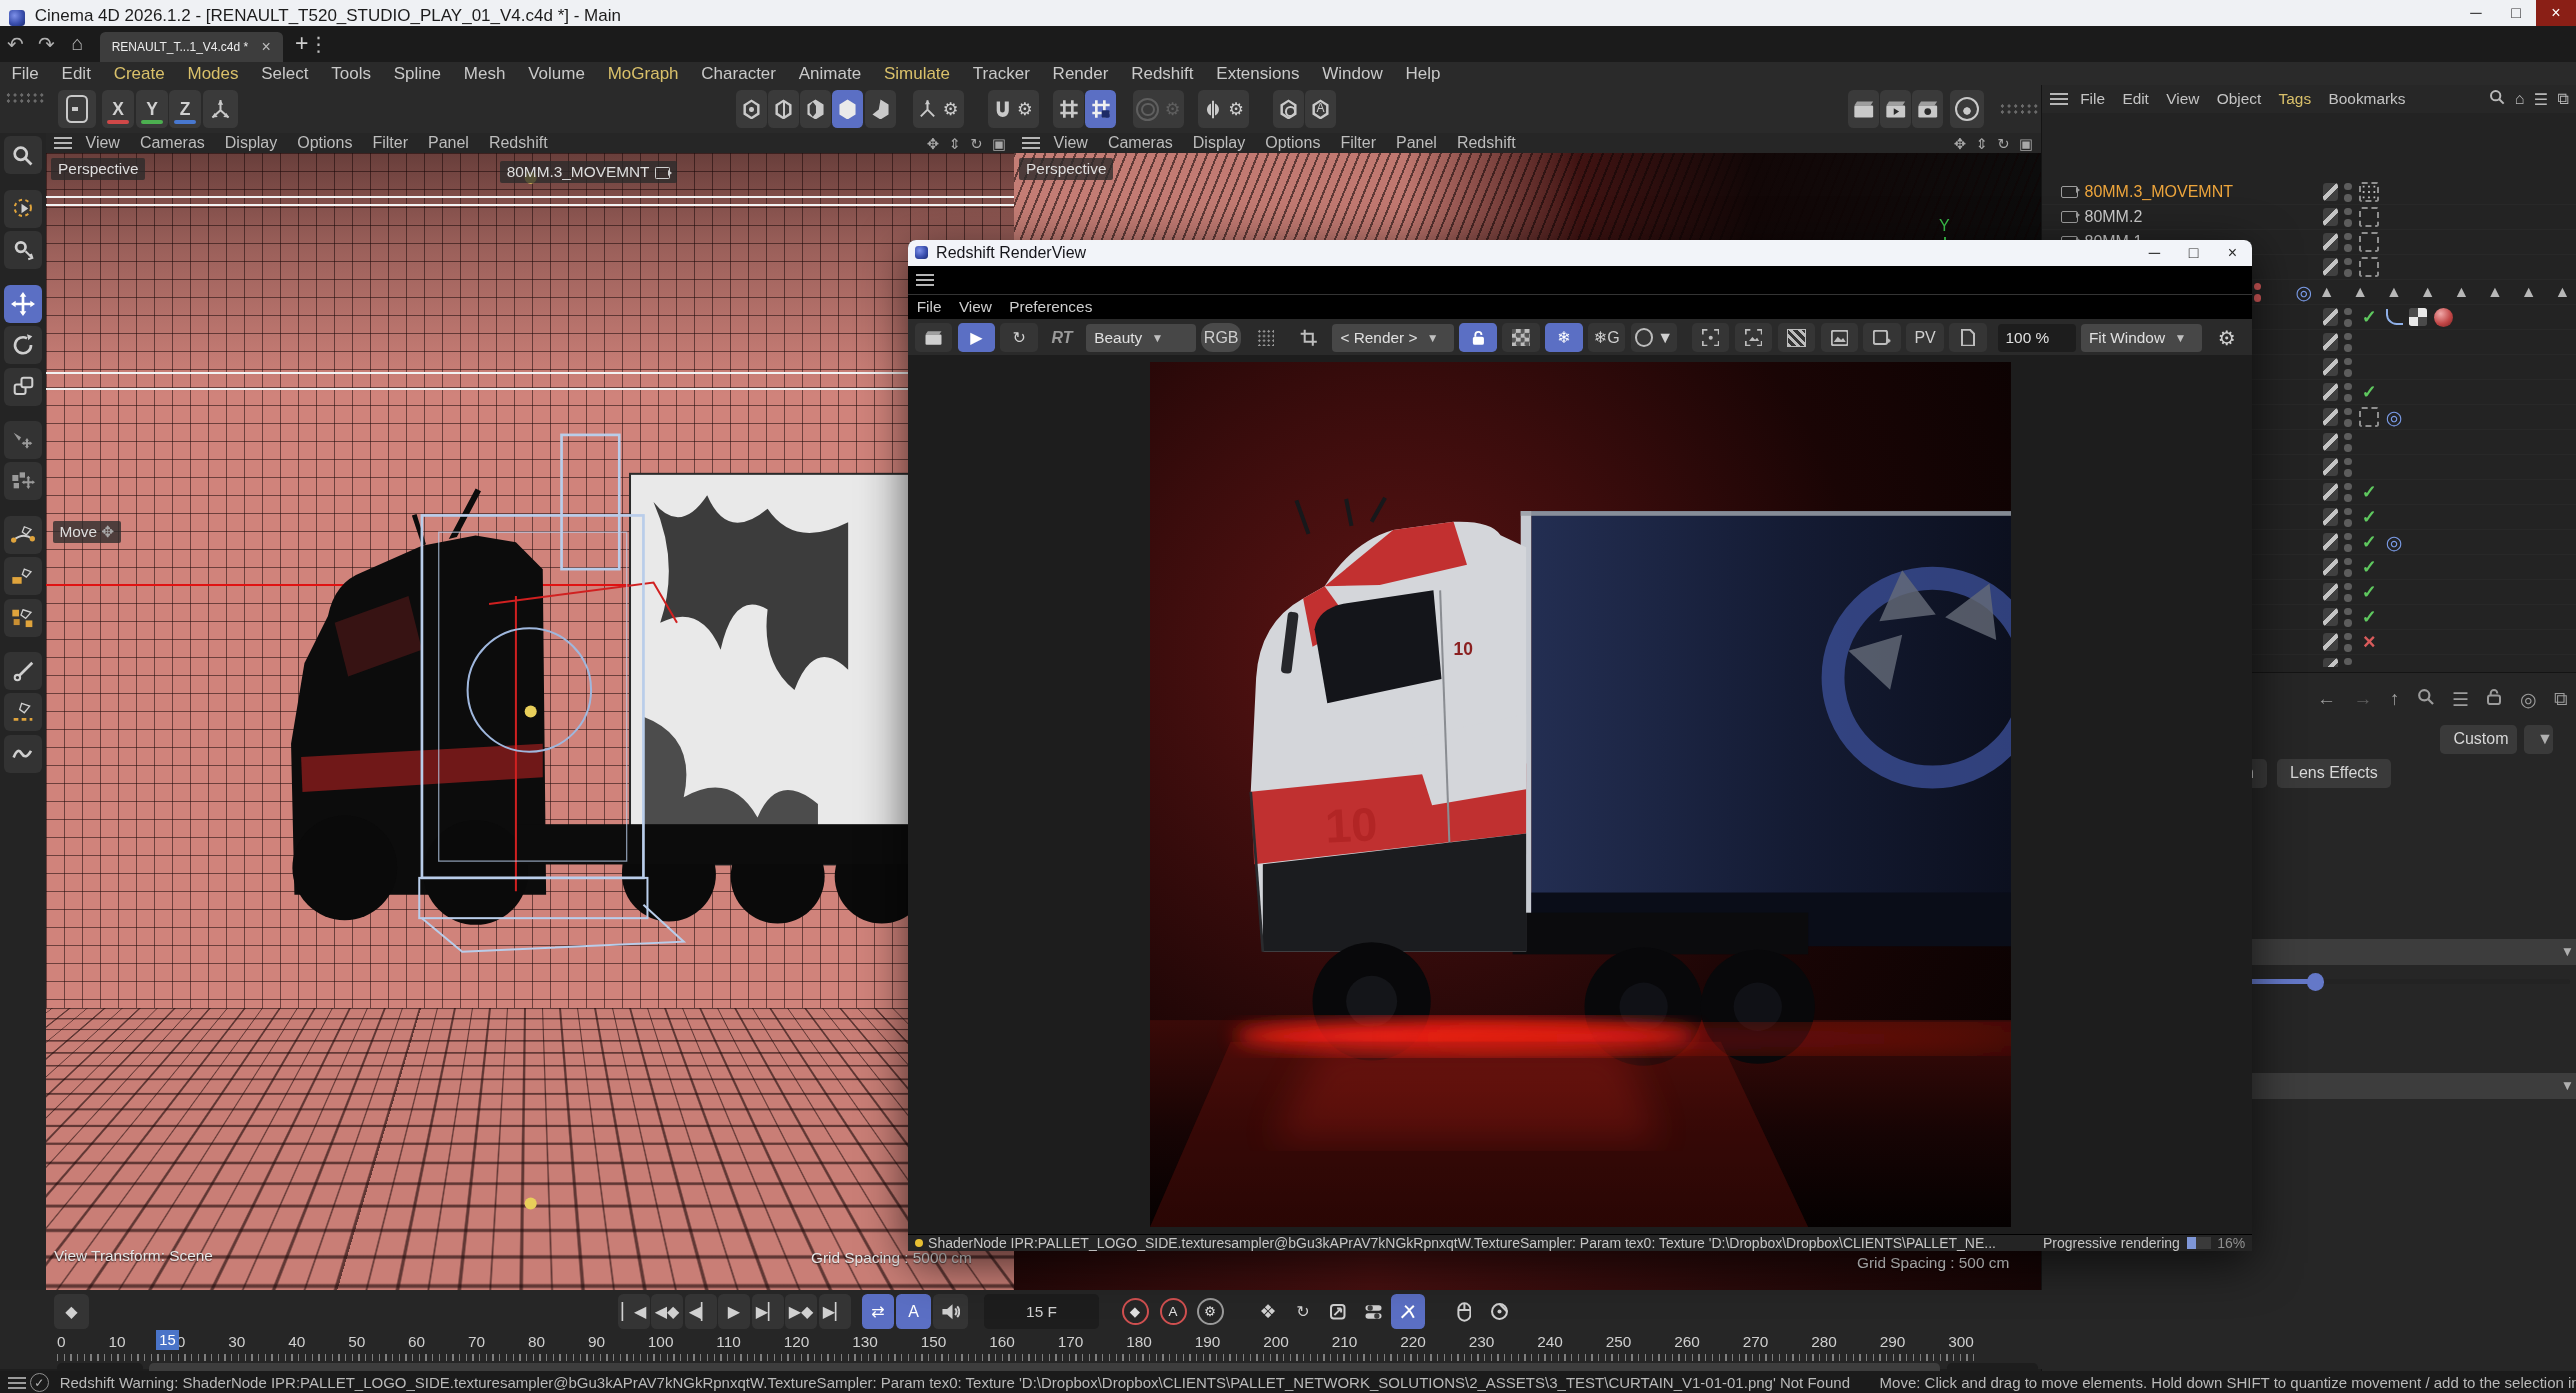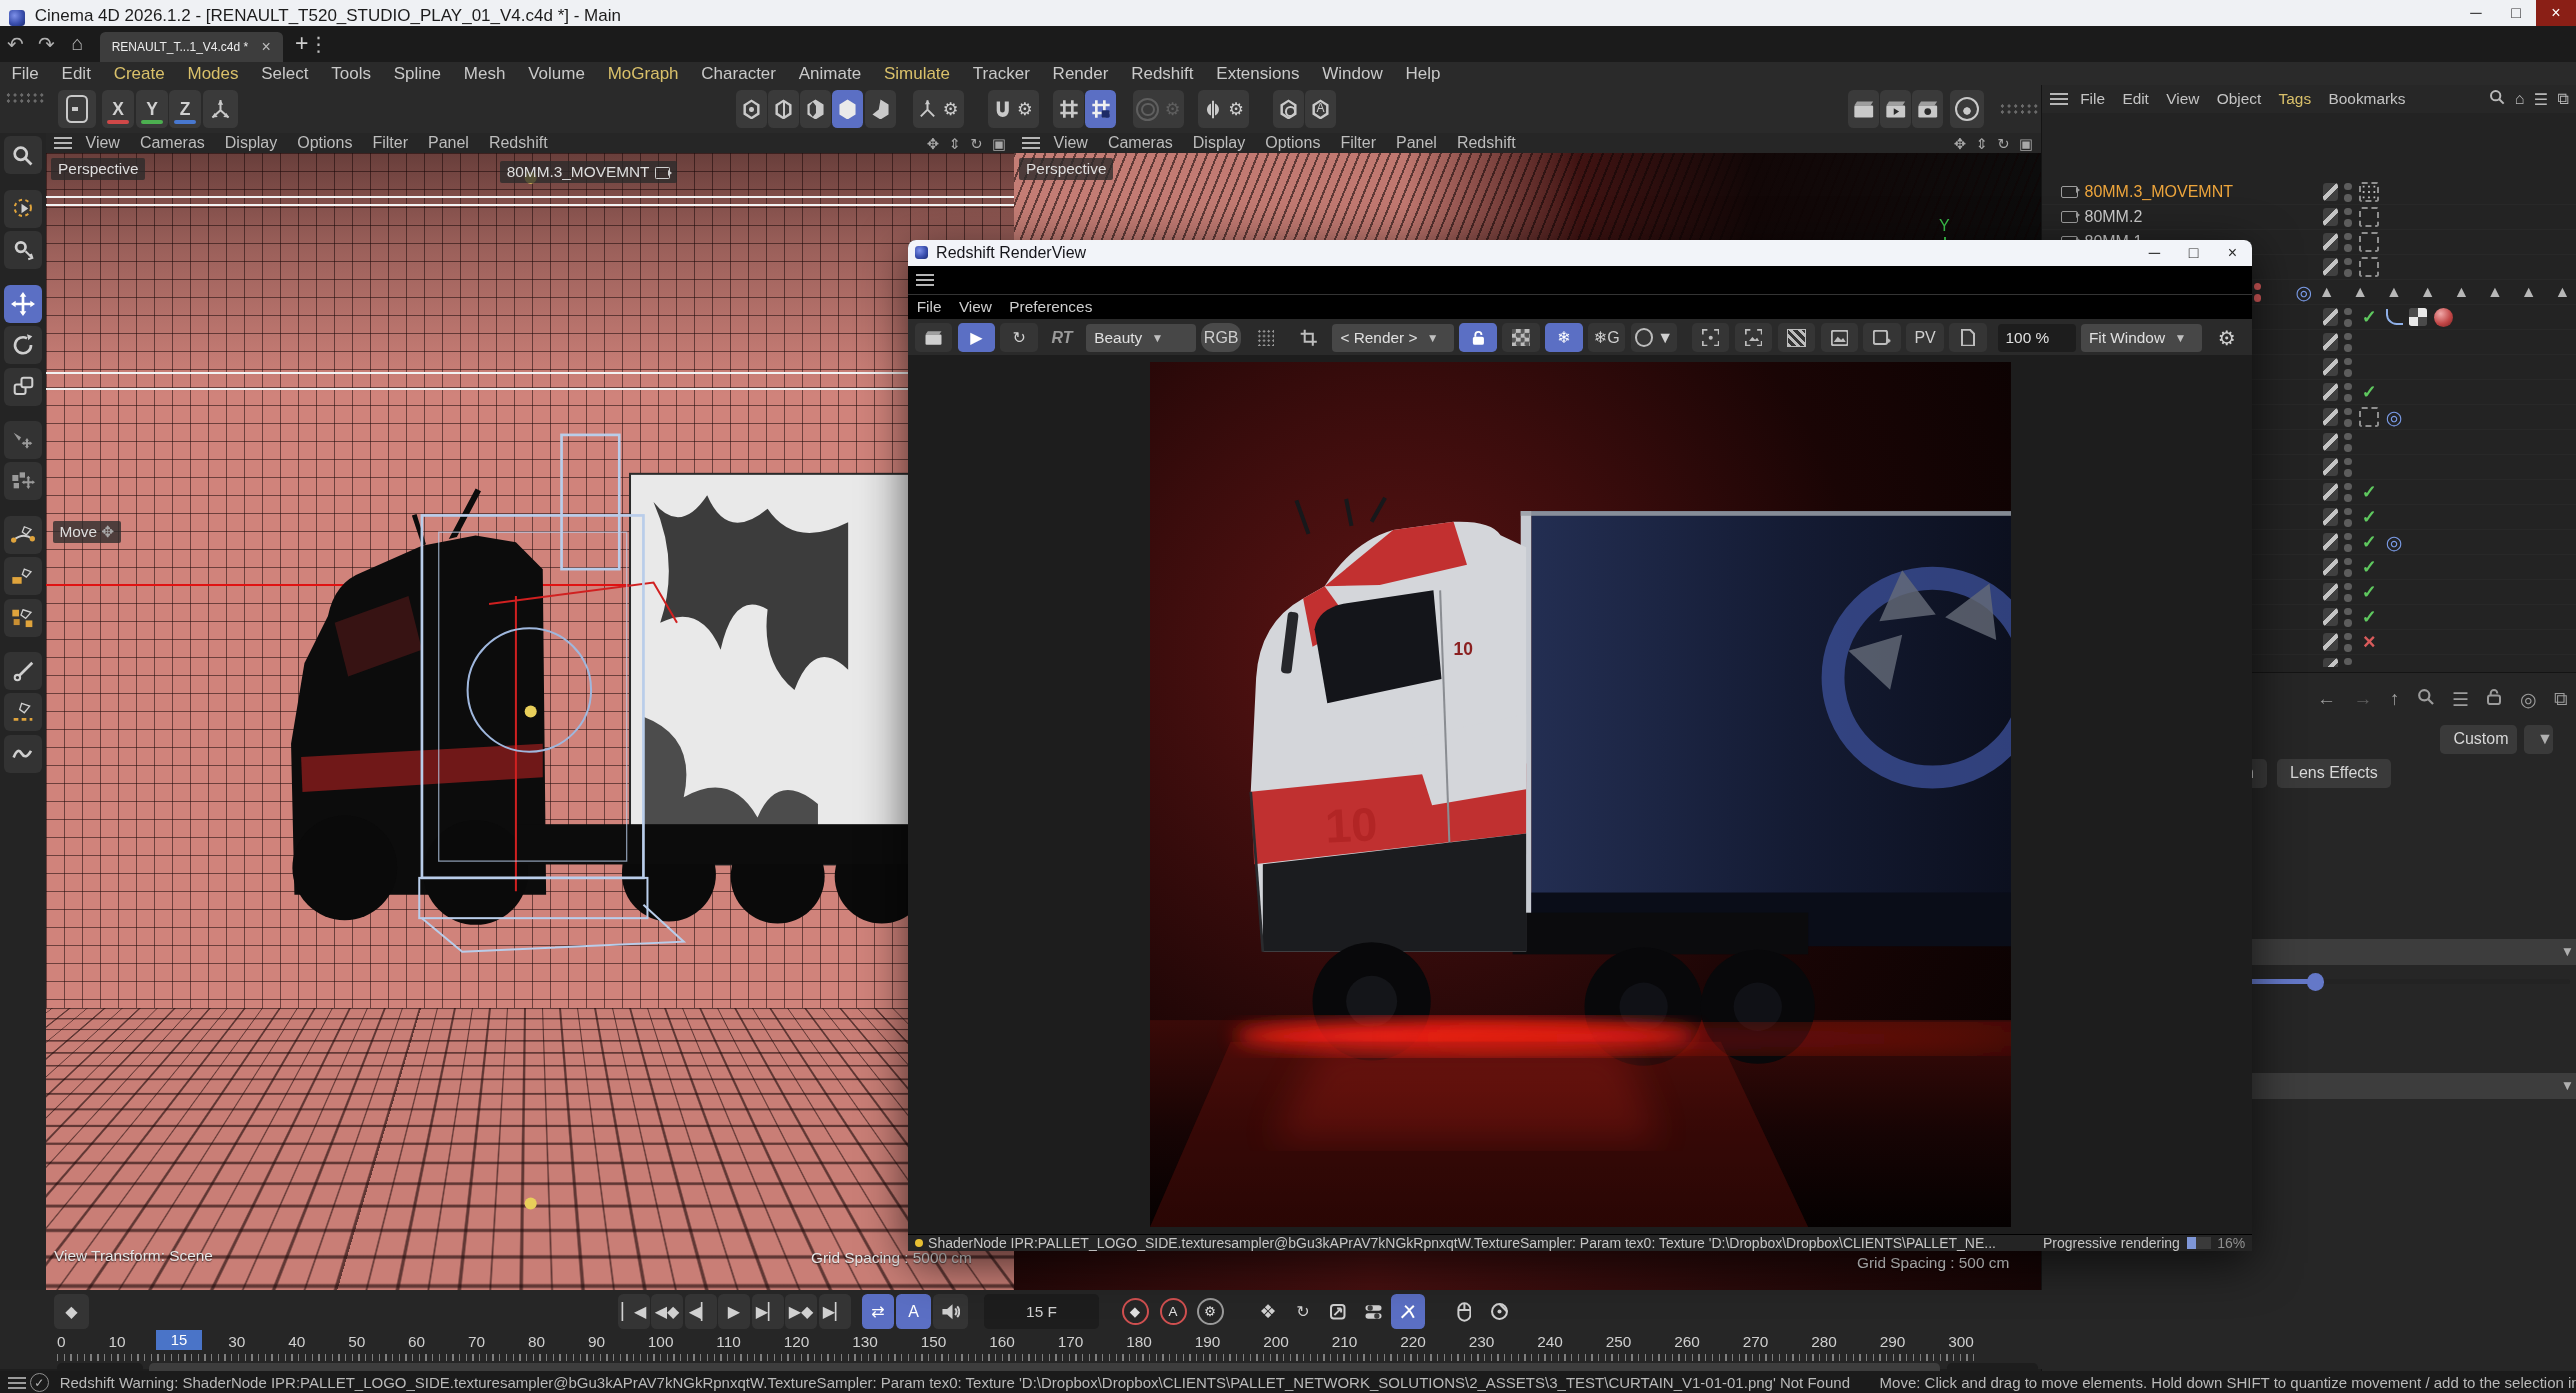--- a/index.html
+++ b/index.html
@@ -182,21 +182,21 @@
 
   
   #tl{left:0;top:1290px;width:2576px;height:79px;background:#262626;}
   .tlb{position:absolute;top:4px;height:35px;background:#343434;border-radius:5.4px;display:flex;
        align-items:center;justify-content:center;color:#d0d0d0;font-size:16px;}
   .tlb.blue{background:#5b6fc4;color:#fff;}
   .redring{width:23px;height:23px;border:2.7px solid #d05050;border-radius:50%;display:flex;align-items:center;
            justify-content:center;color:#e0e0e0;font-size:13.4px;}
   #ruler{position:absolute;left:57px;top:43px;width:1917px;display:flex;justify-content:space-between;}
   #ruler span{font-size:15.4px;color:#cfcfcf;}
-  #playhead{position:absolute;left:156px;top:40px;width:46px;height:20px;background:#4a74c8;color:#fff;
+  #playhead{position:absolute;left:156px;top:40px;width:23px;height:20px;background:#4a74c8;color:#fff;
             font-size:14.8px;display:flex;align-items:center;justify-content:center;}
   #tickstrip{position:absolute;left:57px;top:64px;width:1917px;height:6.7px;
       background:repeating-linear-gradient(to right,#7e7e7e 0 1.3px,transparent 1.3px 6.7px);}
   .rfield{position:absolute;top:73px;height:29.5px;background:#1d1d1d;border-radius:4.7px;color:#d0d0d0;
           font-size:15.4px;display:flex;align-items:center;justify-content:center;}
   #rslider{position:absolute;left:149px;top:73px;width:1791px;height:29.5px;background:#3d3d3d;border-radius:4.7px;
            display:flex;align-items:center;color:#cfcfcf;font-size:15.4px;}
   #rslider .s{margin-left:9.4px;} #rslider .e{margin-left:auto;margin-right:9.4px;}
 
   

